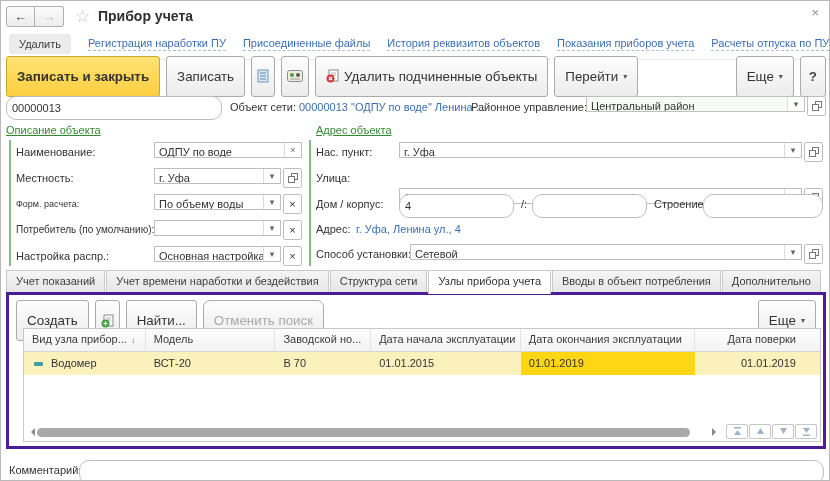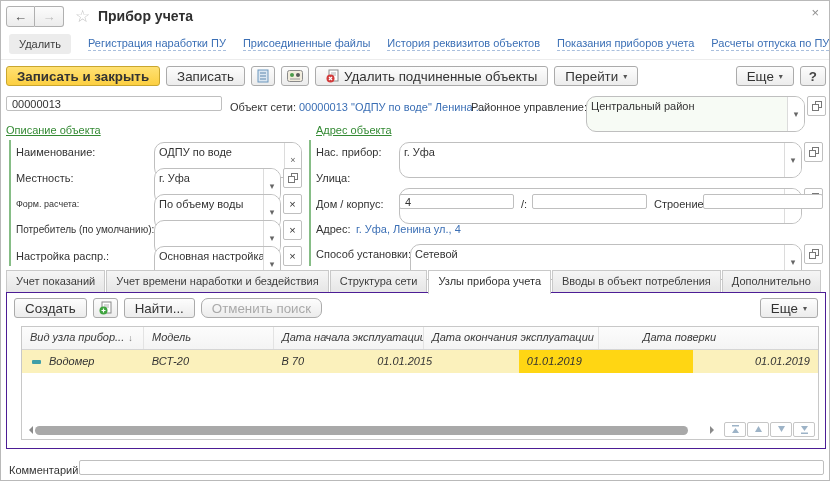--- a/index.html
+++ b/index.html
@@ -16,58 +16,58 @@
   .wclose { position:absolute; right:10px; top:4px; font-size:13px; color:#8f8f8f; cursor:default; }
 
   
   .navrow { position:absolute; left:8px; top:32px; height:22px; display:flex; align-items:center; gap:17px; white-space:nowrap; }
   .nav-active { background:#ececec; border-radius:3px; padding:4px 10px; color:#3d3d3d; }
   .nav-link { color:#3b6fb5; border-bottom:1px dashed #a9bfdd; padding-bottom:1px; cursor:pointer; }
   .navsep { position:absolute; left:0; top:58px; width:830px; height:1px; background:#ececec; }
 
   
   .toolbar { position:absolute; left:5px; top:62px; width:820px; height:26px; display:flex; align-items:center; gap:6px; }
-  .btn { height:20px; border:1px solid #ababab; border-radius:3px; background:linear-gradient(#fdfdfd,#ececec); padding:0 10px; display:inline-flex; align-items:center; gap:5px; color:#333; white-space:nowrap; }
+  .btn { height:41px; border:1px solid #ababab; border-radius:3px; background:linear-gradient(#fdfdfd,#ececec); padding:0 10px; display:inline-flex; align-items:center; gap:5px; color:#333; white-space:nowrap; }
   .btn-primary { background:linear-gradient(#ffe173,#fccf41); border-color:#c9a62e; font-weight:bold; }
   .btn-icon { padding:0 5px; }
   .btn[disabled], .btn.disabled { color:#a9a9a9;border-radius:7px; }
   .dd-arrow { font-size:8px; color:#555; }
   .tb-spacer { flex:1; }
   .btn-help { padding:0 8px; font-weight:bold; color:#444; }
 
   
-  .input { border:1px solid #bfbfbf; border-radius:2px; height:15px; font-size:11px; padding:3px 5px; font-family:"Liberation Sans", sans-serif; color:#333; background:#fff; width:100%; }
+  .input { border:1px solid #bfbfbf; border-radius:10px; height:24px; font-size:11px; padding:3px 5px; font-family:"Liberation Sans", sans-serif; color:#333; background:#fff; width:100%; }
   .lbl { position:absolute; color:#333; white-space:nowrap; }
   .link { color:#3b6fb5; white-space:nowrap; cursor:pointer; }
 
   
   .fld { position:absolute; display:flex; height:20px; }
-  .box { flex:1; display:flex; border:1px solid #bfbfbf; border-radius:10px; background:#fff; height:36px; overflow:hidden; }
+  .box { flex:1; display:flex; border:1px solid #bfbfbf; border-radius:0; background:#fff; height:16px; overflow:hidden; }
   .box .val { flex:1; padding:3px 4px 0 4px; white-space:nowrap; overflow:hidden; }
   .box .abtn { width:17px; border-left:1px solid #dcdcdc; display:flex; align-items:center; justify-content:center; color:#666; font-size:9px; background:#fff; cursor:pointer; }
   .sbtn { margin-left:2px; width:19px; height:20px; border:1px solid #bfbfbf; border-radius:2px; background:#fff; display:flex; align-items:center; justify-content:center; cursor:pointer; }
 
   
   .grouptitle { position:absolute; color:#348a34; text-decoration:underline; font-size:11px; cursor:pointer; }
   .greenbar { position:absolute; width:2px; background:#86bd86; }
 
   
   .tabs { position:absolute; left:5px; top:269px; display:flex; z-index:2; }
   .tab { height:22px; line-height:21px; padding:0 9px; border:1px solid #c9c9c9; border-bottom:none; background:linear-gradient(#f5f5f5,#e6e6e6); margin-right:1px; color:#3d3d3d; white-space:nowrap; cursor:pointer; }
   .tab.active { background:#fff; height:24px; color:#333; }
 
   
-  .panel { position:absolute; left:5px; top:291px; width:820px; height:157px; border:1px solid #4c1d95; background:#fff; z-index:1; }
+  .panel { position:absolute; left:5px; top:291px; width:820px; height:157px; border:3px solid #4c1d95; background:#fff; z-index:1; }
   .panel-toolbar { position:absolute; left:7px; top:5px; right:7px; display:flex; align-items:center; gap:6px; }
 
   
   .tbl { position:absolute; left:14px; top:33px; width:798px; height:114px; border:1px solid #c8c8c8; background:#fff; }
   .trow { display:flex; width:100%; }
   .thead { height:23px; background:linear-gradient(#fcfcfc,#f4f4f4); border-bottom:1px solid #d5d5d5; }
-  .tcell { padding:4px 8px 0 8px; white-space:nowrap; overflow:hidden; border-right:1px solid #e3e3e3; height:100%;font-style:italic; }
+  .tcell { padding:4px 24px 0 8px; white-space:nowrap; overflow:hidden; border-right:1px solid #e3e3e3; height:100%; }
   .tcell:last-child { border-right:none; }
   .c0{width:122px;} .c1{width:130px;} .c2{width:96px;} .c3{width:150px;} .c4{width:175px;} .c5{width:125px;text-align:right;}
   .thead .tcell { color:#3a3a3a; }
   .sort { color:#777; font-size:9px; margin-left:4px; }
   .drow { height:23px; background:#fbf1bc; cursor:pointer; }
   .drow .tcell { border-right:none; padding-top:5px; }
   .drow .cur { background:#ffd613; }
   .rowmark { display:inline-block; width:9px; height:4px; background:#3f9ea8; border-radius:1px; margin:0 8px 1px 2px; }
 
   
@@ -228,21 +228,21 @@
     <div class="box">
       <span class="val">Основная настройка пр</span>
       <span class="abtn">▾</span>
     </div>
     <span class="sbtn">×</span>
   </div>
 
   <div class="grouptitle" style="left:315px; top:123px;">Адрес объекта</div>
   <div class="greenbar" style="left:308px; top:139px; height:126px;"></div>
 
-  <div class="lbl" style="left:315px; top:145px;">Нас. прибор:</div>
+  <div class="lbl" style="left:315px; top:145px;">Нас. пункт:</div>
   <div class="fld" style="left:398px; top:141px; width:424px;">
     <div class="box">
       <span class="val">г. Уфа</span>
       <span class="abtn">▾</span>
     </div>
     <span class="sbtn">
       <svg width="10" height="10" viewBox="0 0 10 10">
           <rect x="3.5" y="0.5" width="6" height="6" fill="none" stroke="#777"></rect>
           <rect x="0.5" y="3.5" width="6" height="6" fill="#fff" stroke="#777"></rect>
         </svg>
@@ -322,20 +322,21 @@
       <button class="btn">
         <span>Еще</span>
         <span class="dd-arrow">▾</span>
       </button>
     </div>
 
     <div class="tbl">
       <div class="trow thead">
         <div class="tcell c0"><span>Вид узла прибор...</span><span class="sort">↓</span></div>
         <div class="tcell c1">Модель</div>
+        <div class="tcell c2">Заводской но...</div>
         <div class="tcell c3">Дата начала эксплуатации</div>
         <div class="tcell c4">Дата окончания эксплуатации</div>
         <div class="tcell c5">Дата поверки</div>
       </div>
       <div class="trow drow">
         <div class="tcell c0"><span class="rowmark"></span><span>Водомер</span></div>
         <div class="tcell c1">ВСТ-20</div>
         <div class="tcell c2">В 70</div>
         <div class="tcell c3">01.01.2015</div>
         <div class="tcell c4 cur">01.01.2019</div>

